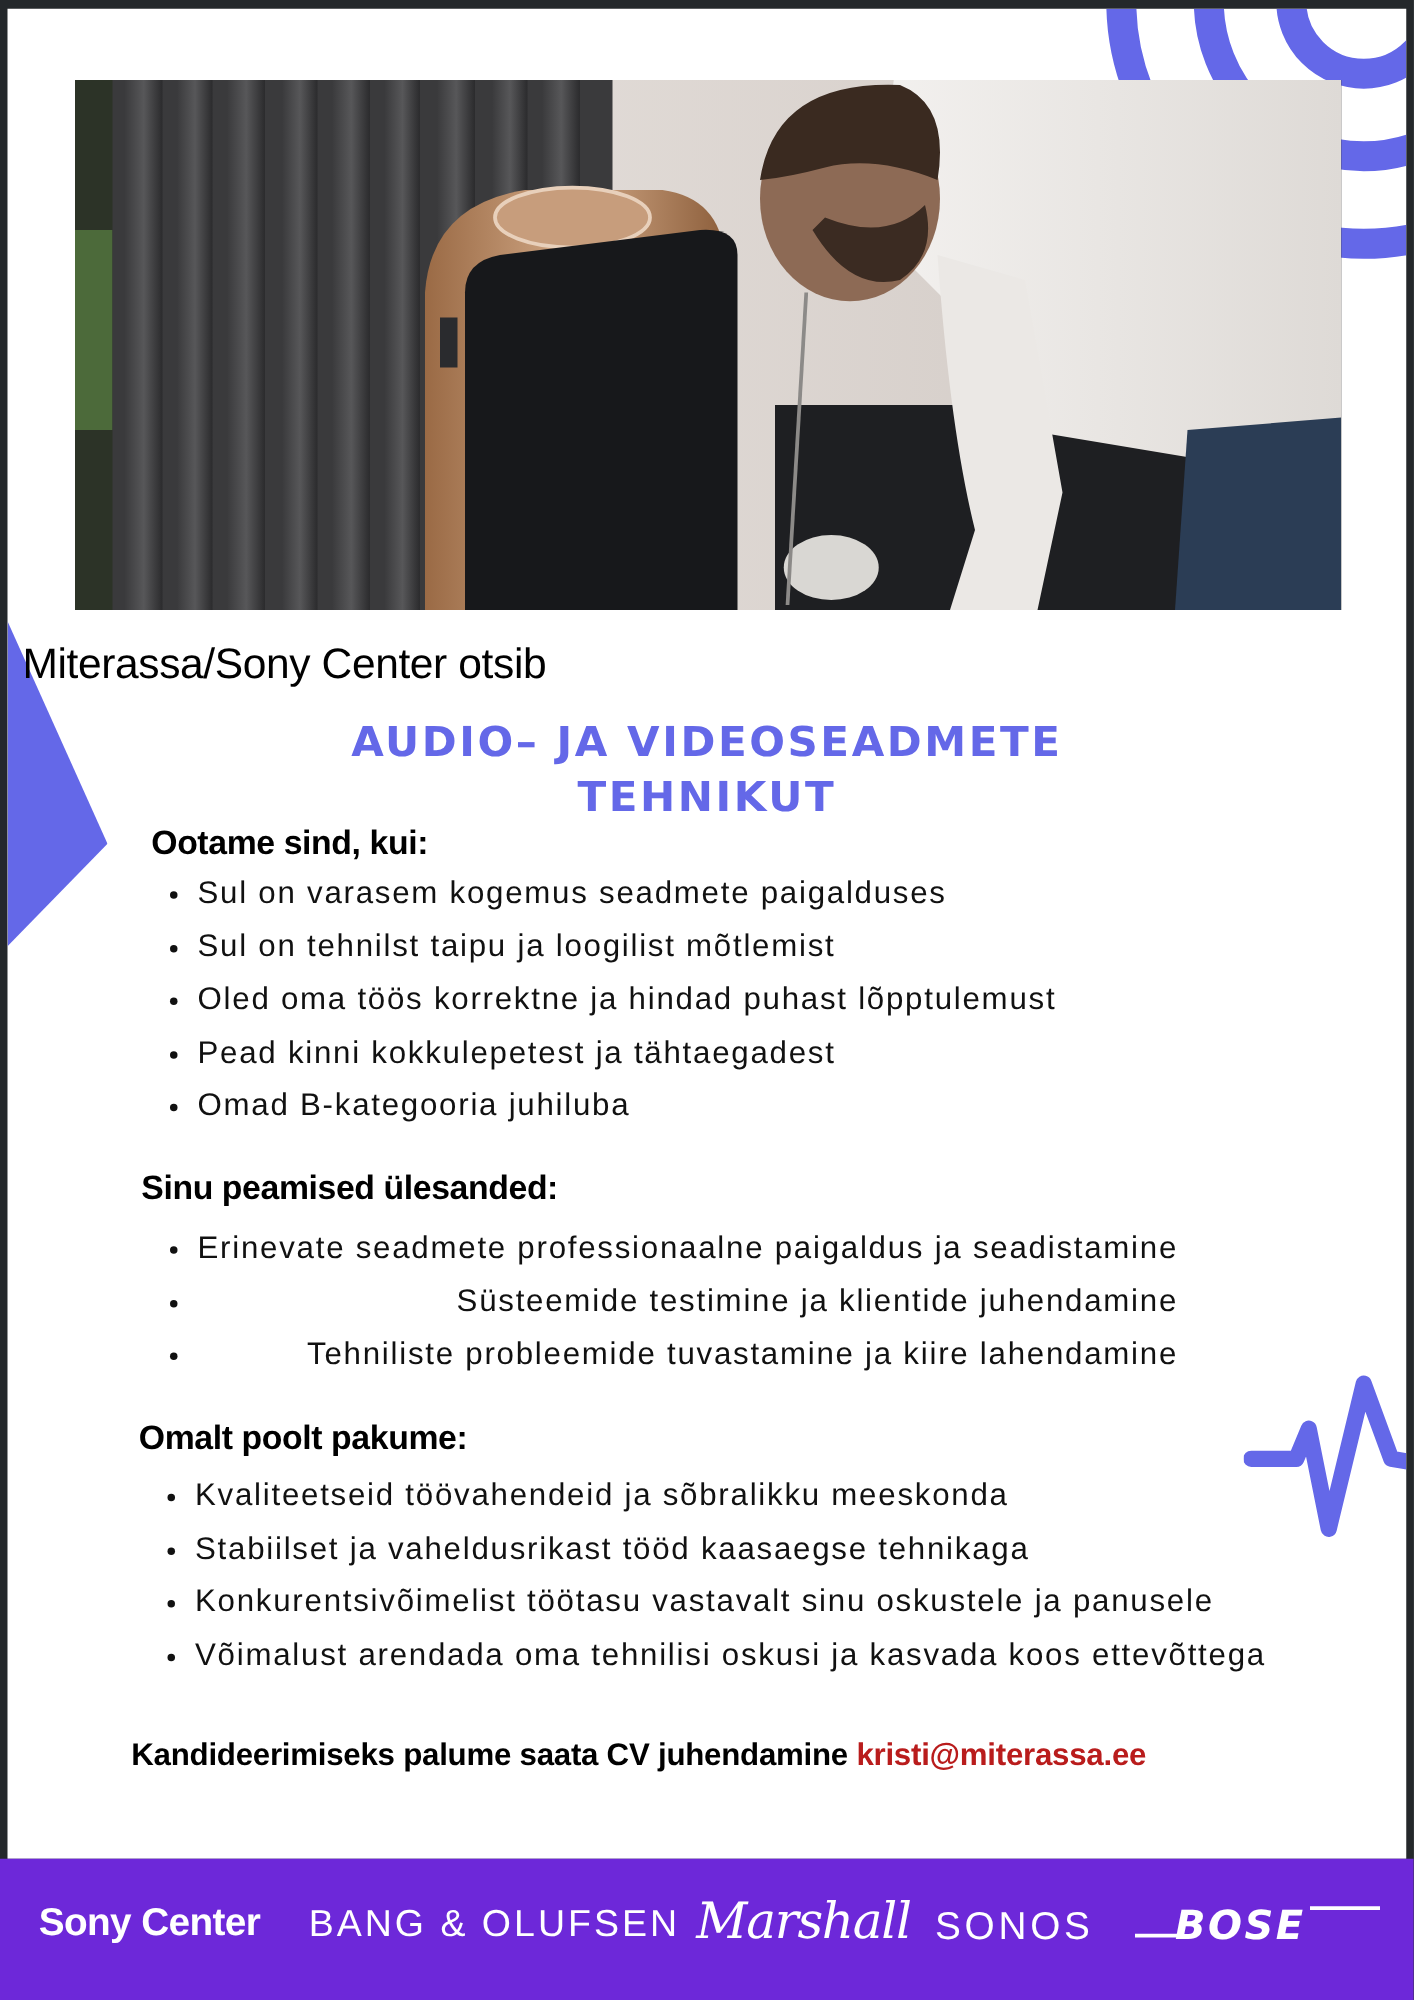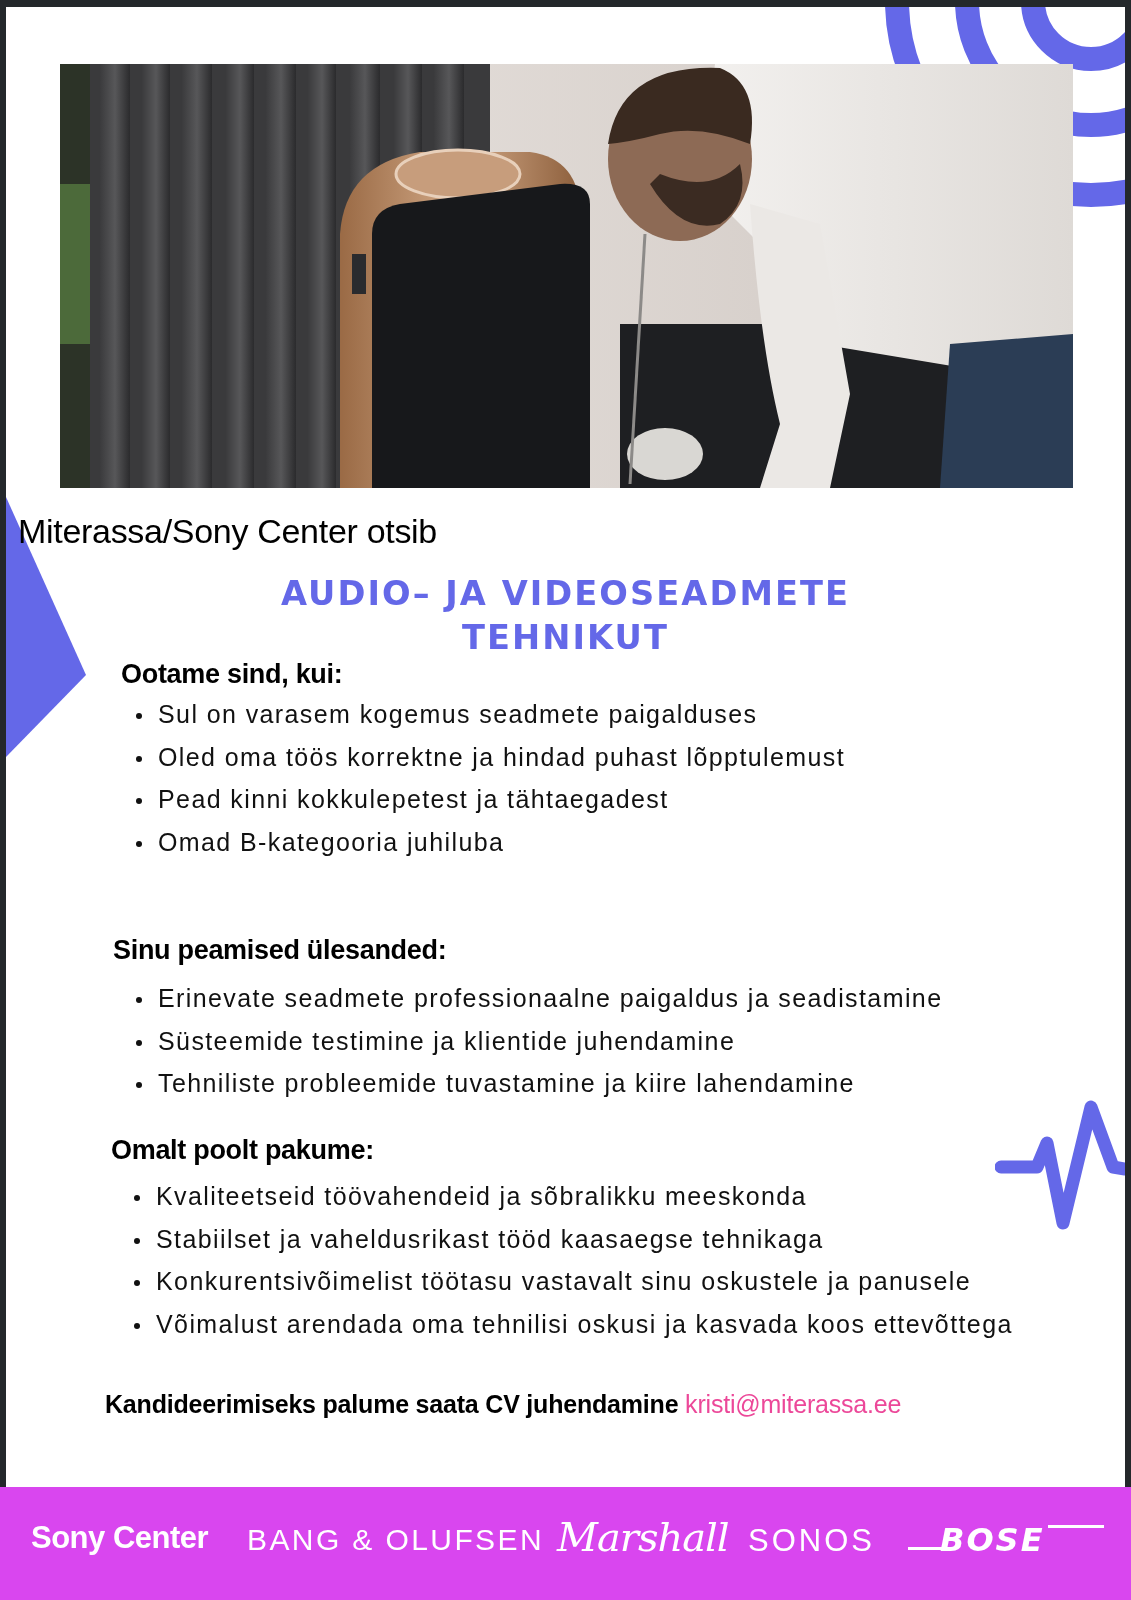--- a/index.html
+++ b/index.html
@@ -44,24 +44,24 @@
     }
     .section li::before {
       content: ""; position: absolute; left: 4px; top: 20px; width: 6px; height: 6px;
       border-radius: 50%; background: #111;
     }
 
     .contact {
       position: absolute; left: 99px; top: 1390px; font-size: 25px; font-weight: bold; color: #000;
       letter-spacing: -0.2px; white-space: nowrap;
     }
-    .contact .email { color: #ec4899; font-weight: normal; text-decoration: none; }
+    .contact .email { color: #b91c1c; font-weight: bold; text-decoration: none; }
 
     .footer {
-      position: absolute; left: 0; top: 1487px; width: 1131px; height: 113px; background: #d946ef;
+      position: absolute; left: 0; top: 1487px; width: 1131px; height: 113px; background: #6d28d9;
     }
     .brand { position: absolute; color: #fff; white-space: nowrap; }
     .brand-sony { left: 31px; top: 33px; font-size: 31px; font-weight: bold; letter-spacing: -0.5px; }
     .brand-bo { left: 247px; top: 36px; font-size: 30px; letter-spacing: 2.4px; font-weight: normal; }
     .brand-marshall {
       left: 557px; top: 27px; font-size: 40px; font-style: italic; font-family: "DejaVu Serif", serif;
       font-weight: normal; letter-spacing: -1px;
     }
     .brand-sonos { left: 748px; top: 36px; font-size: 31px; letter-spacing: 3px; }
     .brand-bose { left: 908px; top: 30px; width: 196px; height: 46px; }
@@ -147,29 +147,30 @@
   <div class="title">Miterassa/Sony Center otsib</div>
   <div class="subtitle">
     <div>AUDIO– JA VIDEOSEADMETE</div>
     <div>TEHNIKUT</div>
   </div>
 
   <div class="section" style="top:652px;">
     <h2 style="left:115px; top:0;">Ootame sind, kui:</h2>
     <ul style="left:126px; top:34px;">
       <li>Sul on varasem kogemus seadmete paigalduses</li>
+      <li>Sul on tehnilst taipu ja loogilist mõtlemist</li>
       <li>Oled oma töös korrektne ja hindad puhast lõpptulemust</li>
       <li>Pead kinni kokkulepetest ja tähtaegadest</li>
       <li>Omad B-kategooria juhiluba</li>
     </ul>
   </div>
 
   <div class="section" style="top:928px;">
     <h2 style="left:107px; top:0;">Sinu peamised ülesanded:</h2>
-    <ul style="left:126px; top:42px;">
+    <ul style="left:126px; top:42px;text-align:right;">
       <li>Erinevate seadmete professionaalne paigaldus ja seadistamine</li>
       <li>Süsteemide testimine ja klientide juhendamine</li>
       <li>Tehniliste probleemide tuvastamine ja kiire lahendamine</li>
     </ul>
   </div>
 
   <div class="section" style="top:1128px;">
     <h2 style="left:105px; top:0;">Omalt poolt pakume:</h2>
     <ul style="left:124px; top:40px;">
       <li>Kvaliteetseid töövahendeid ja sõbralikku meeskonda</li>

